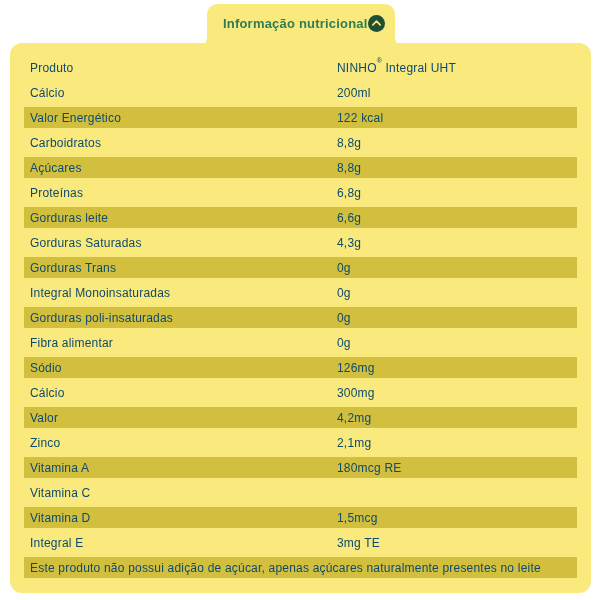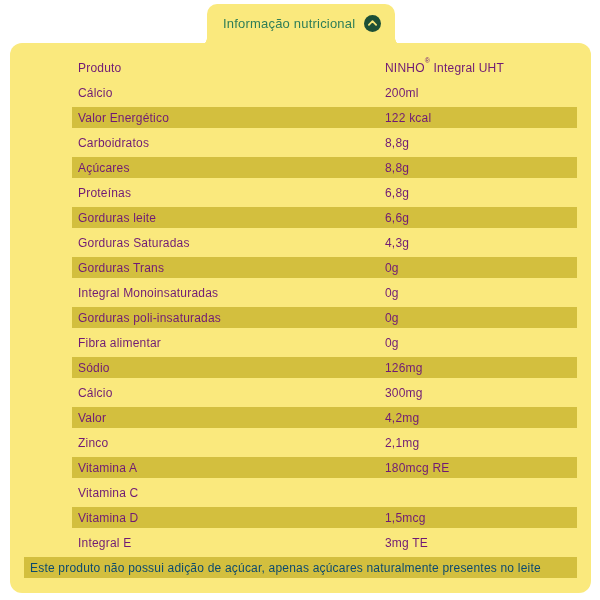--- a/index.html
+++ b/index.html
@@ -20,21 +20,21 @@
     background: #FAE97D;
     border-radius: 10px 10px 0 0;
     display: flex; align-items: center; justify-content: space-between;
     padding: 0 14px 4px 16px;
     cursor: pointer;
     z-index: 2;
   }
   .tab-title {
     color: #2E7D57;
     font-size: 13px;
-    font-weight: 400;
+    font-weight: 700;
     letter-spacing: 0.2px;
     white-space: nowrap;
   }
   .chevron-circle {
     width: 17px; height: 17px;
     border-radius: 50%;
     background: #1C4F36;
     display: flex; align-items: center; justify-content: center;
     flex: 0 0 auto;
   }
@@ -59,23 +59,22 @@
     border-radius: 12px;
     padding: 12px 14px 13px 14px;
     z-index: 1;
   }
 
   .row {
     height: 25px;
     display: flex;
     align-items: center;
     font-size: 12px;
-    color: #701a75;
+    color: #0c4a6e;
     letter-spacing: 0.2px;
-    margin-left: 48px;
   }
   .row.dark {
     background: #D3BF3E;
     box-shadow: inset 0 2px 0 0 #FAE97D, inset 0 -2px 0 0 #FAE97D;
   }
   .cell-label {
     flex: 0 0 313px;
     padding-left: 6px;
     white-space: nowrap;
     overflow: hidden;

